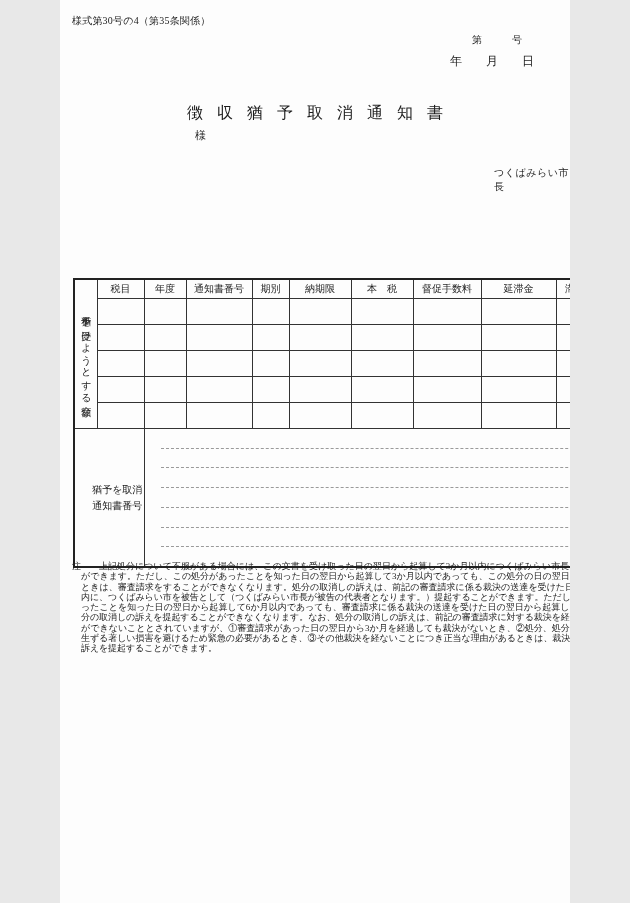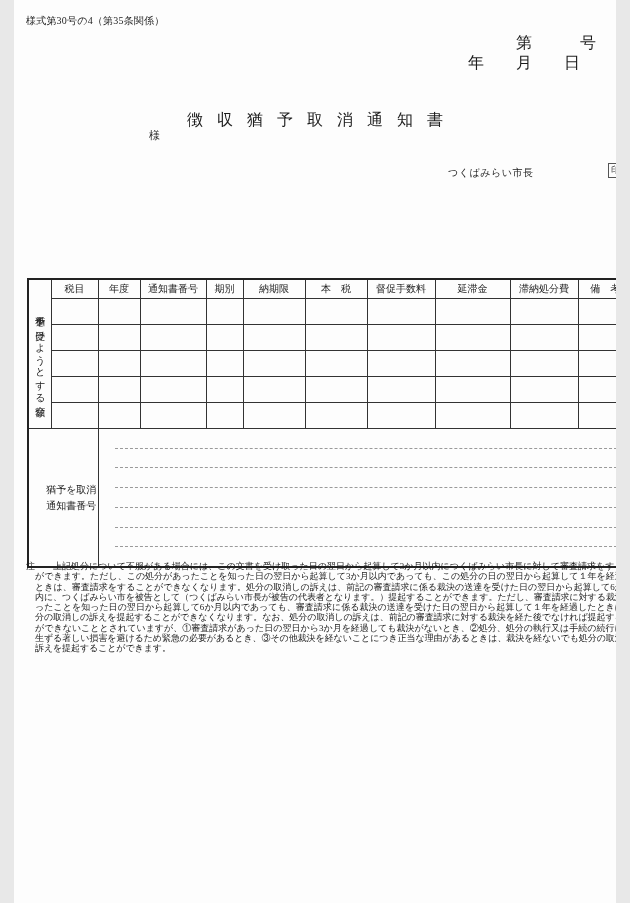--- a/index.html
+++ b/index.html
@@ -1,30 +1,30 @@
 <!DOCTYPE html>
 <html lang="ja"><head>
 <meta charset="utf-8">
 <style>
   html,body { margin:0; padding:0; background:#e8e8e8; }
   .page {
     position:relative;
-    width:602px; height:903px;
+    width:510px; height:903px;
     background:#fdfdfd;
     color:#1c1c1c;
     font-family:"Liberation Serif","DejaVu Serif",serif;
     overflow:hidden;
     margin:0 auto;
   }
   .abs { position:absolute; }
   .form-no { left:12px; top:14px; font-size:10px; letter-spacing:0.2px; }
-  .doc-no  { top:33px; right:20px; font-size:16px; white-space:pre; }
-  .date-line { top:53px; right:36px; font-size:16px; white-space:pre; }
+  .doc-no  { top:33px; right:48px; font-size:10px; white-space:pre; }
+  .date-line { top:53px; right:36px; font-size:12px; white-space:pre; }
   .title {
-    left:0; right:0; top:95px; margin:15px;
+    left:0; right:0; top:95px; margin:8px;
     text-align:center;
     font-size:16px; font-weight:normal;
     letter-spacing:14px; text-indent:14px;
   }
   .addressee { left:135px; top:128px; font-size:11px; }
   .issuer { left:434px; top:166px; font-size:10px; letter-spacing:0.5px; }
   .seal {
     left:594px; top:163px;
     width:13px; height:13px;
     border:1px solid #555;

